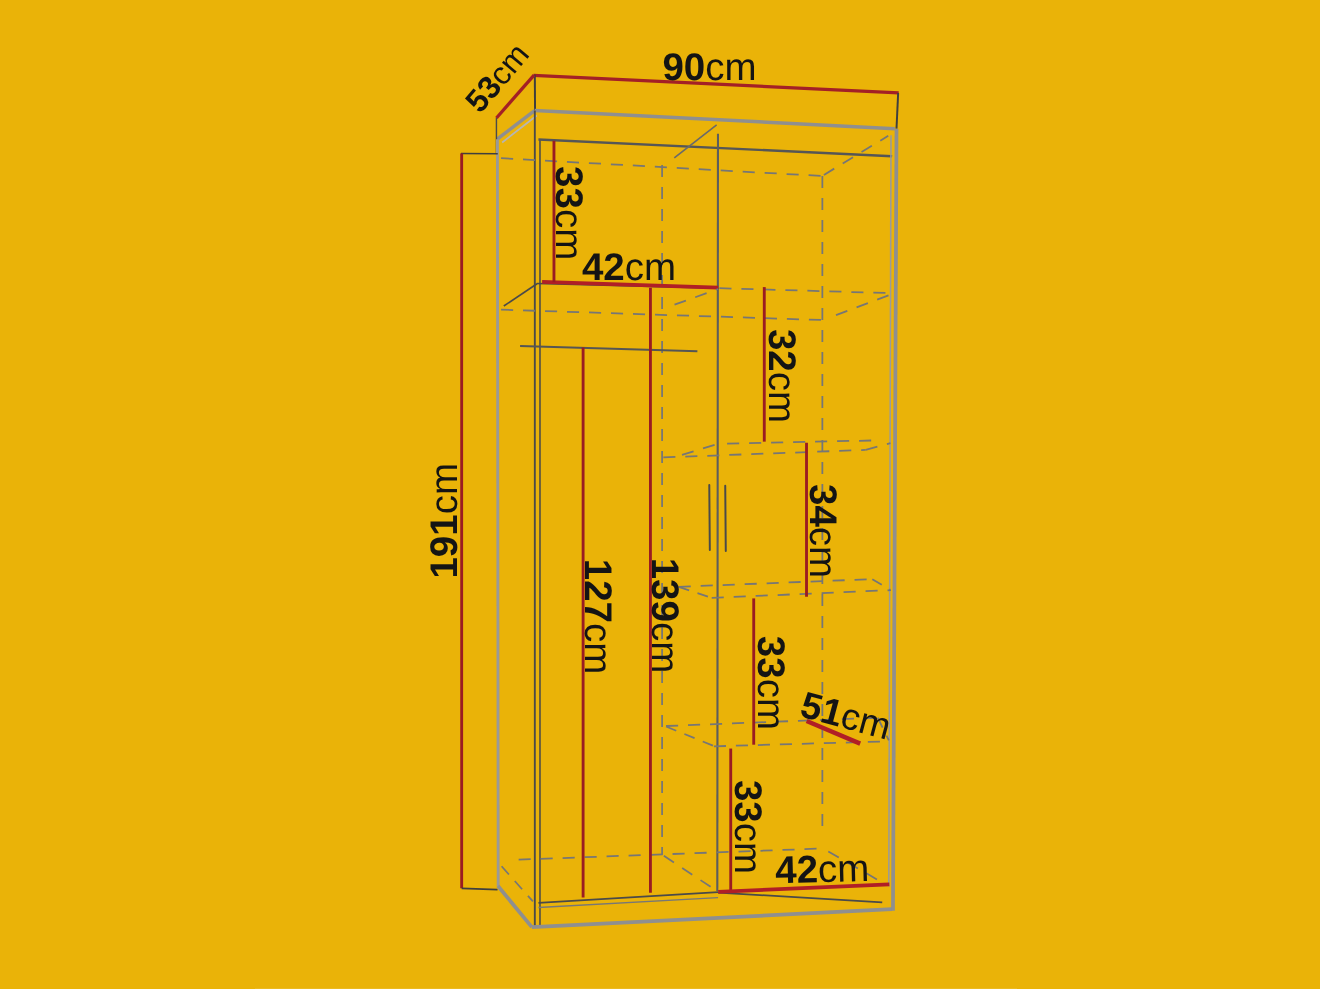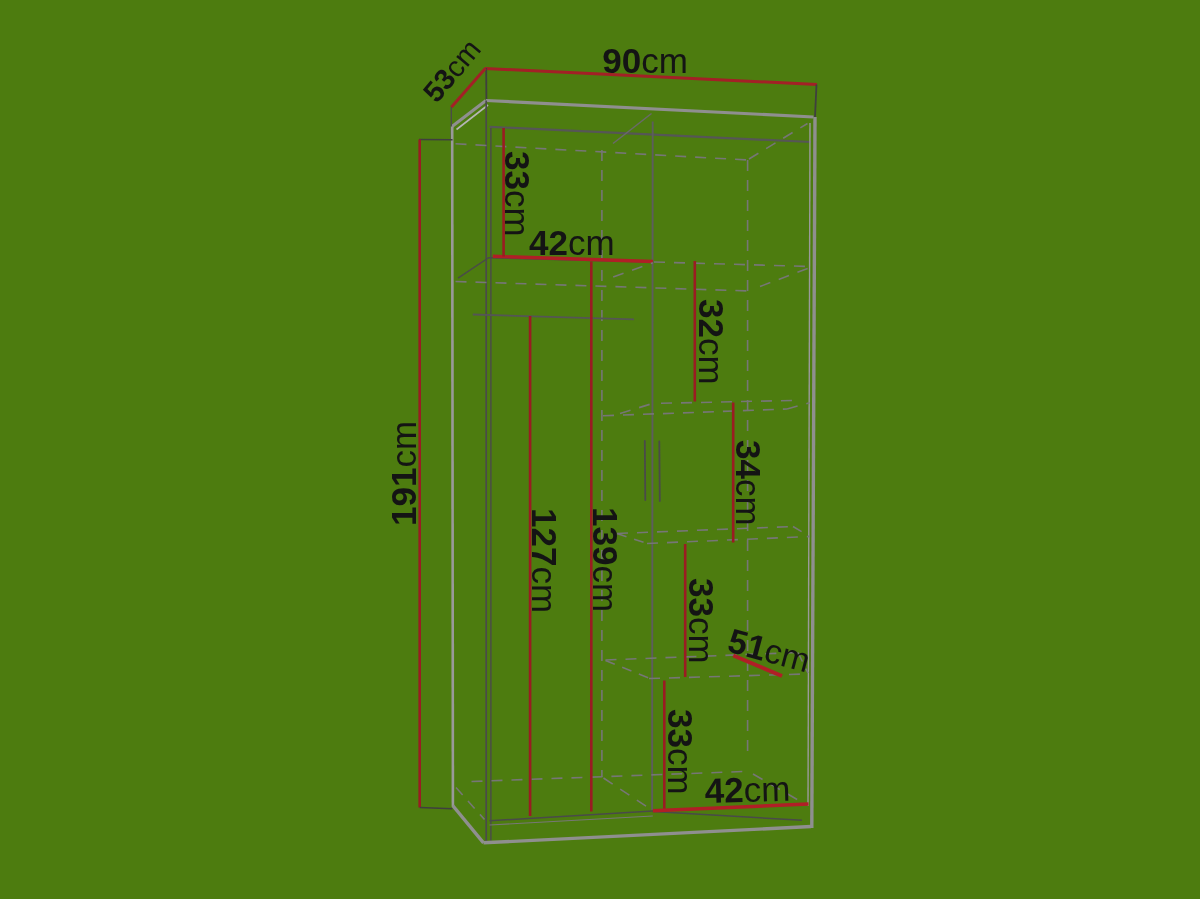--- a/index.html
+++ b/index.html
@@ -1,16 +1,16 @@
 <!DOCTYPE html>
 <html><head>
 <meta charset="utf-8">
 <style>
   html,body{margin:0;padding:0;background:#ffffff;}
-  .stage{width:1200px;height:899px;position:relative;background:#4d7c0f;overflow:hidden;}
+  .stage{width:1200px;height:899px;position:relative;background:#eab308;overflow:hidden;}
   text{font-family:"Liberation Sans", sans-serif;fill:#141414;}
   .num{font-weight:bold;}
 </style>
 </head>
 <body>
 
 <div class="stage">
 <svg width="1200" height="899" viewBox="0 0 1200 899">
 
   <line x1="485" y1="68.5" x2="817" y2="84.5" stroke="#a32026" stroke-width="3"></line>

